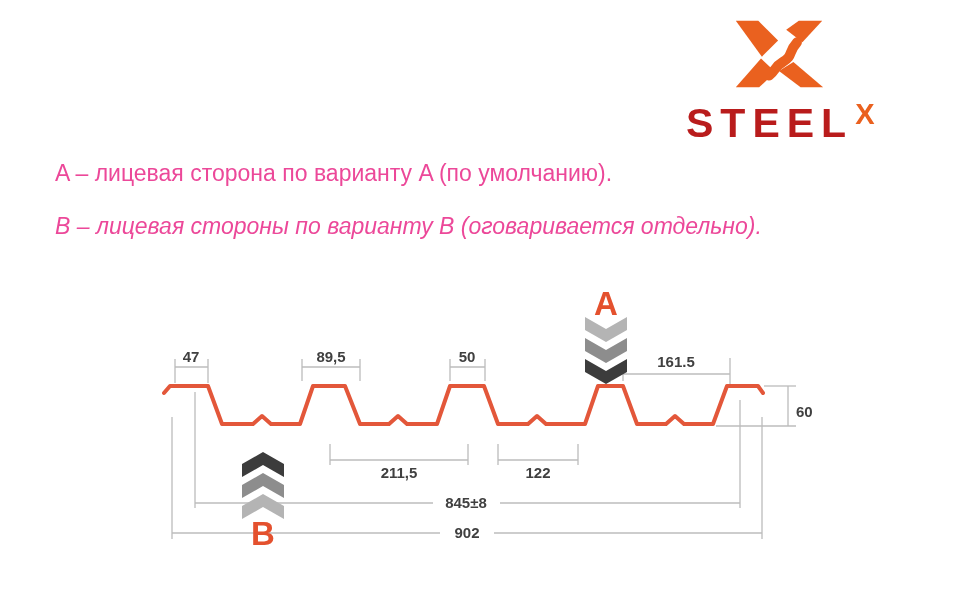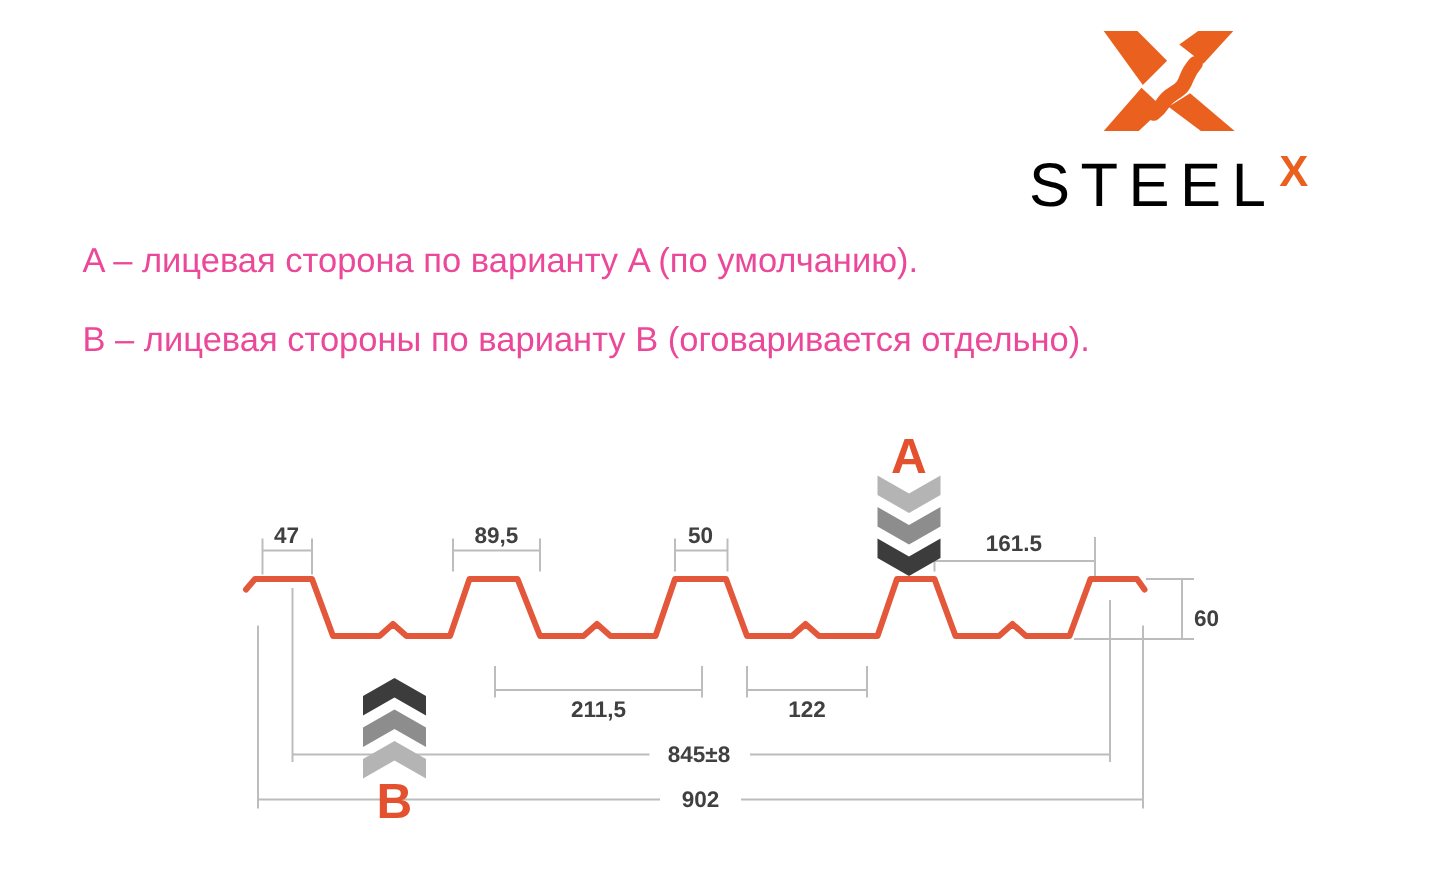--- a/index.html
+++ b/index.html
@@ -21,43 +21,43 @@
     height: 76px;
   }
   .logo-word {
     position: absolute;
     left: 686px;
     top: 100px;
     white-space: nowrap;
   }
   .logo-brand {
     font-size: 41px;
-    font-weight: normal;
+    font-weight: bold;
     letter-spacing: 7px;
-    color: #000000;
+    color: #b91c1c;
   }
   .logo-sup {
     font-size: 29px;
     font-weight: bold;
     color: #ea611f;
     position: relative;
     top: -13px;
     margin-left: 2px;
   }
 
   
   .legend-line {
     position: absolute;
     left: 55px;
     font-size: 23px;
     color: #ec4899;
     white-space: nowrap;
   }
   .legend-a { top: 160px; }
-  .legend-b { top: 213px; }
+  .legend-b { top: 213px; font-style: italic; }
 
   
   .diagram {
     position: absolute;
     left: 0;
     top: 0;
     width: 970px;
     height: 597px;
   }
   .dim-line { stroke: #bcbcbc; stroke-width: 1.3; }

